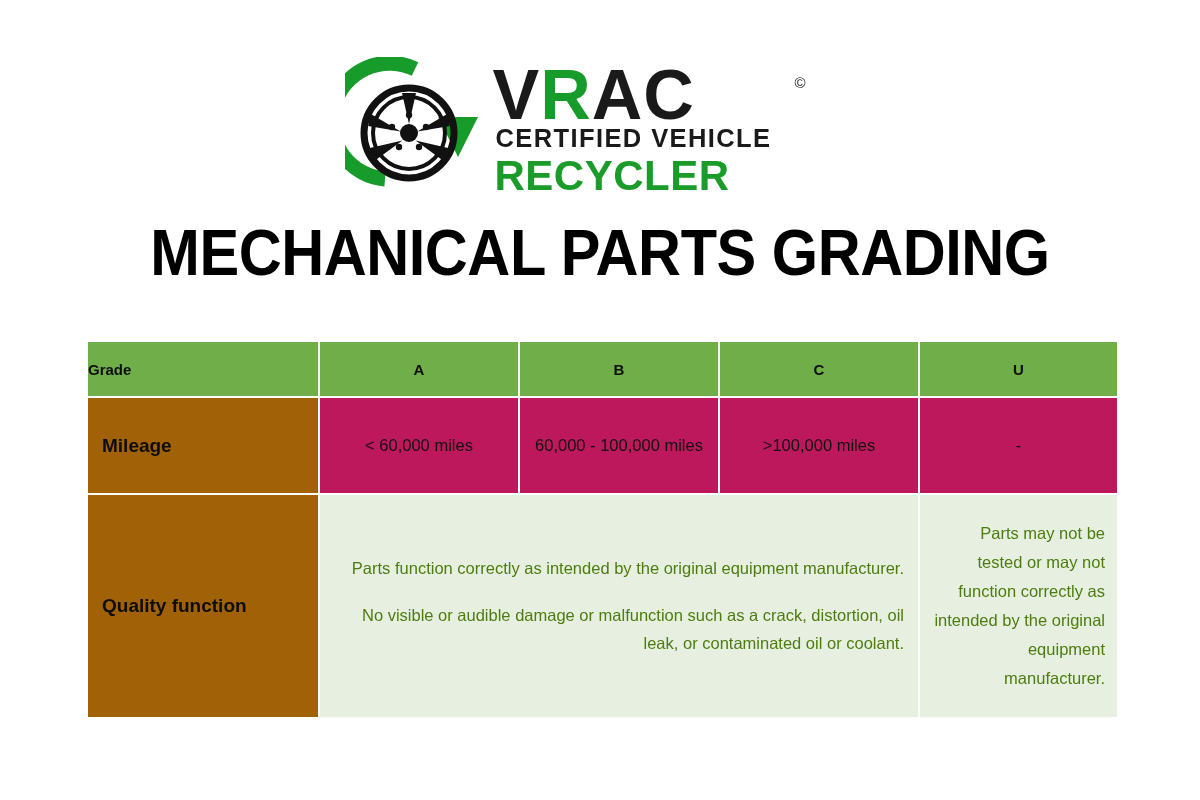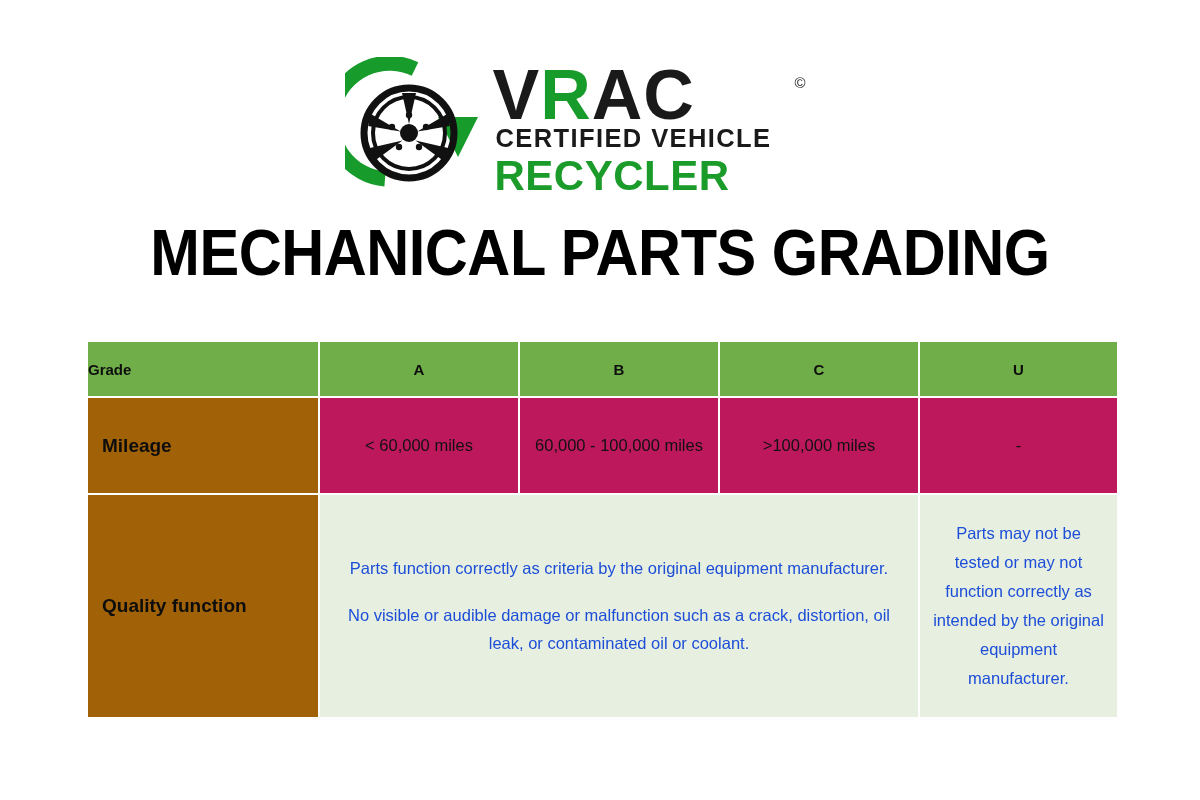--- a/index.html
+++ b/index.html
@@ -137,25 +137,25 @@
     text-align: center;
     font-size: 16.5px;
     color: #111111;
     line-height: 1.5;
     padding: 0 8px !important;
   }
   .quality-cell {
     background: #e7efe0;
     height: 210px;
     font-size: 16.5px;
-    color: #1d4ed8;
+    color: #4d7c0f;
     line-height: 1.75;
     vertical-align: middle !important;
     padding: 6px 14px !important;
-    text-align: center;
+    text-align: right;
   }
   .quality-cell p { margin: 0 0 18px 0; }
   .quality-cell p:last-child { margin-bottom: 0; }
   .qc-narrow { padding: 6px 12px !important; }
 
   .col-label { width: 230px; }
   .col-a { width: 198px; }
   .col-b { width: 198px; }
   .col-c { width: 198px; }
   .col-u { width: 197px; }
@@ -232,19 +232,19 @@
       <td class="rowlabel">Mileage</td>
       <td class="mileage-cell">&lt; 60,000 miles</td>
       <td class="mileage-cell">60,000 - 100,000 miles</td>
       <td class="mileage-cell">&gt;100,000 miles</td>
       <td class="mileage-cell">-</td>
     </tr>
 
     <tr>
       <td class="rowlabel">Quality function</td>
       <td class="quality-cell" colspan="3">
-        <p>Parts function correctly as criteria by the original equipment manufacturer.</p>
+        <p>Parts function correctly as intended by the original equipment manufacturer.</p>
         <p>No visible or audible damage or malfunction such as a crack, distortion, oil leak, or contaminated oil or coolant.</p>
       </td>
       <td class="quality-cell qc-narrow">Parts may not be tested or may not function correctly as intended by the original equipment manufacturer.</td>
     </tr>
   </tbody>
 </table>
 
 </body></html>

